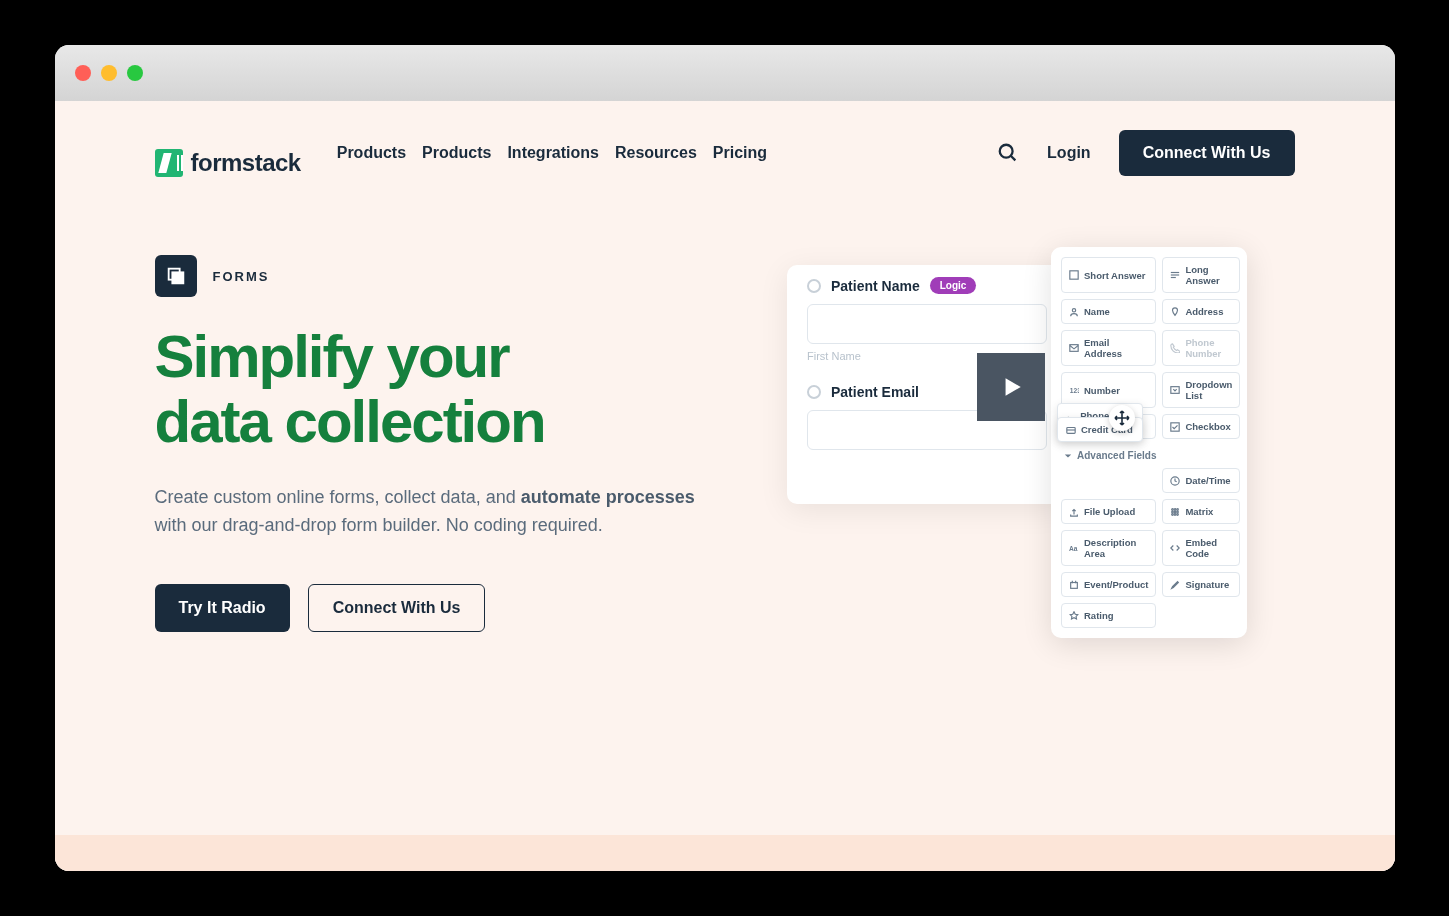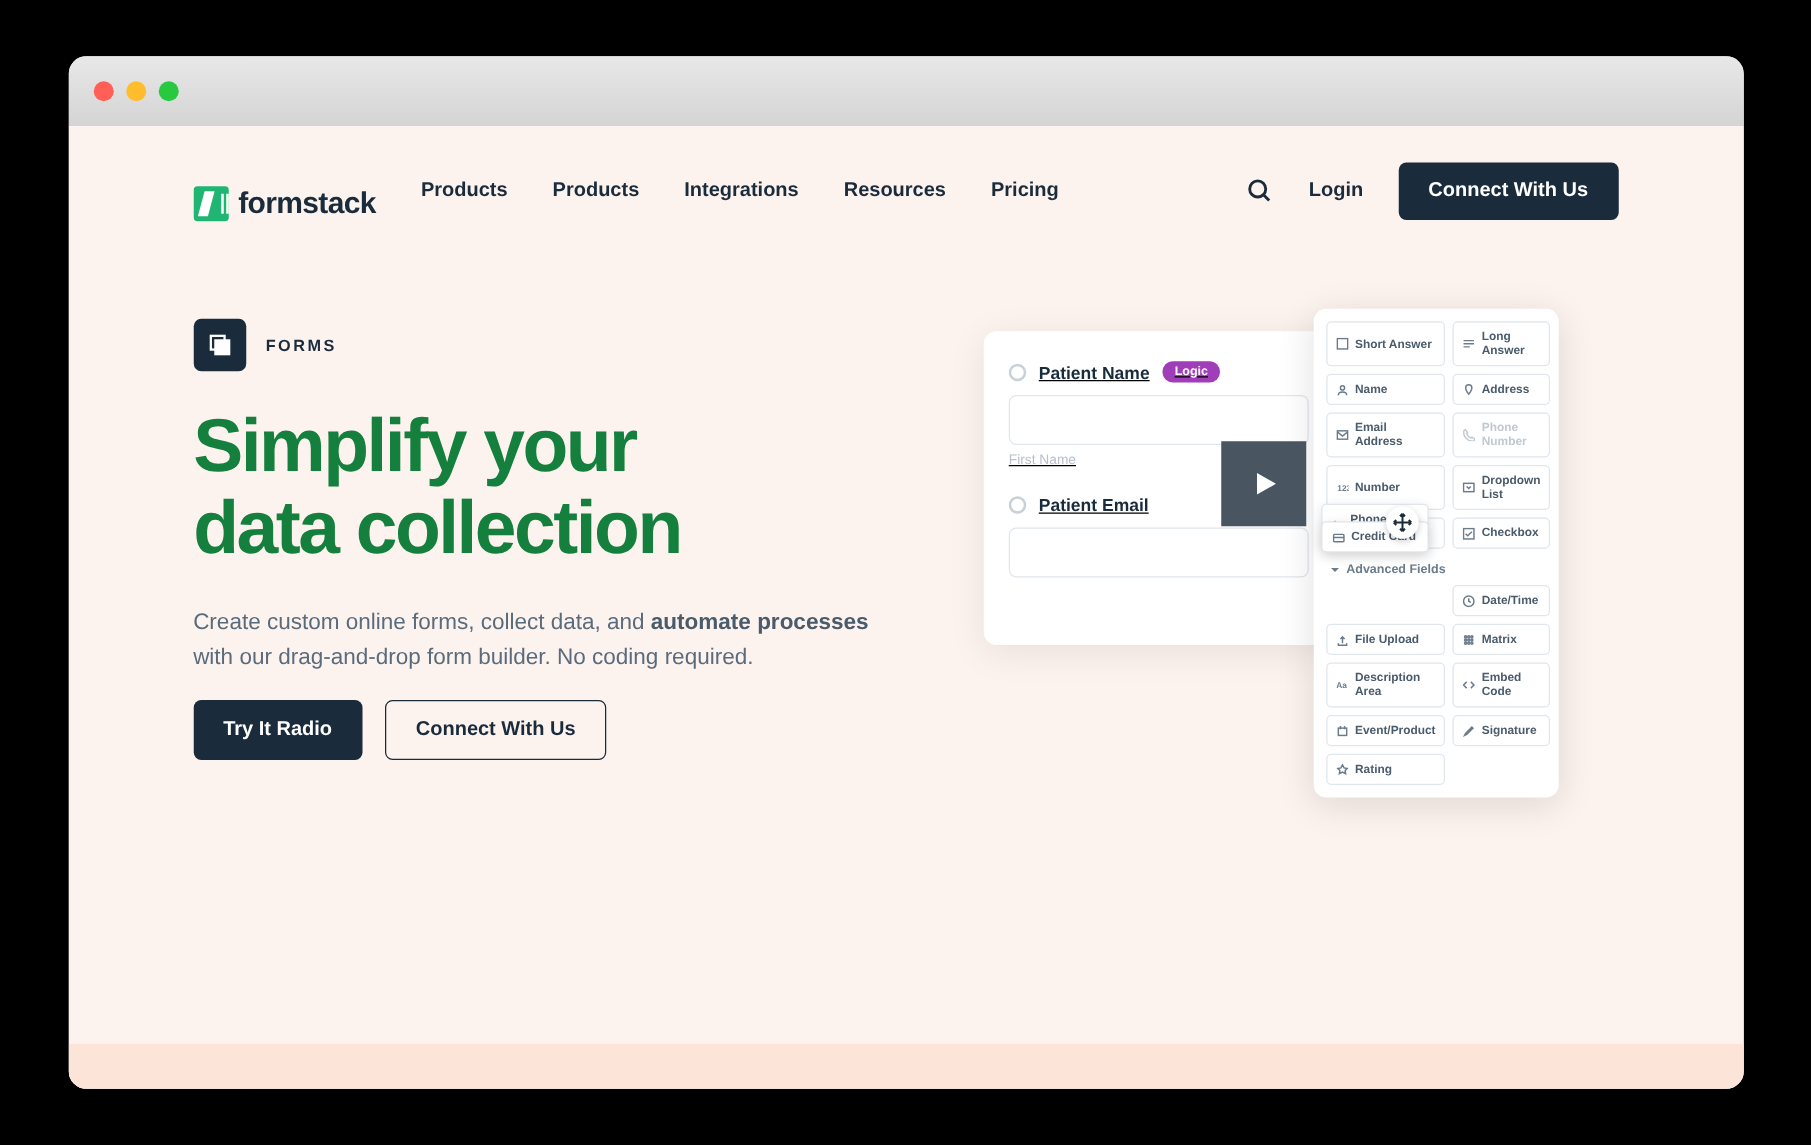--- a/index.html
+++ b/index.html
@@ -51,21 +51,21 @@
   content: ''; position: absolute; left: 6px; top: 4px;
   width: 8px; height: 20px; background: #fff;
   transform: skewX(-15deg);
 }
 .logo-mark::after {
   content: ''; position: absolute; right: 4px; top: 6px;
   width: 2px; height: 16px; background: #fff;
   box-shadow: 4px 0 0 #fff;
 }
 .logo-text { font-size: 24px; font-weight: 600; color: #1a2b3c; letter-spacing: -0.5px; }
-.nav-links { display: flex; gap: 36px; text-align: right; }
+.nav-links { display: flex; gap: 16px; text-align: right; }
 .nav-link { font-size: 16px; font-weight: 600; color: #1a2b3c; cursor: pointer; }
 .nav-spacer { flex: 1; }
 .nav-right { display: flex; align-items: center; gap: 28px; }
 .search-icon { width: 22px; height: 22px; cursor: pointer; }
 .login-link { font-size: 16px; font-weight: 600; color: #1a2b3c; cursor: pointer; }
 .btn-dark {
   background: #1a2b3c; color: #fff; border: none;
   padding: 14px 24px; border-radius: 6px;
   font-size: 16px; font-weight: 600; cursor: pointer;
 }
@@ -83,28 +83,28 @@
   align-items: center; justify-content: center;
 }
 .category-label {
   font-size: 13px; font-weight: 700; color: #1a2b3c;
   letter-spacing: 2px;
 }
 .hero-title {
   font-size: 60px; font-weight: 800; color: #15803d;
   line-height: 1.08; letter-spacing: -2px; margin-bottom: 28px;
 }
-.hero-desc { font-size: 18px; color: #5a6b7c; line-height: 1.6; margin-bottom: 20px; }
+.hero-desc { font-size: 18px; color: #5a6b7c; line-height: 1.6; margin-bottom: 44px; }
 .hero-desc strong { font-weight: 700; color: #4a5b6c; }
 .hero-ctas { display: flex; gap: 18px; }
 .hero-right { flex: 1; position: relative; display: flex; align-items: flex-start; justify-content: center; padding-top: 10px; }
 .mockup-wrap { position: relative; width: 460px; }
 .form-panel {
-  background: #fff; border-radius: 10px; padding: 24px 20px 32px;
-  box-shadow: 0 6px 30px rgba(0,0,0,0.08); width: 280px; text-decoration: underline;
+  background: #fff; border-radius: 10px; padding: 12px 20px 32px;
+  box-shadow: 0 6px 30px rgba(0,0,0,0.08); width: 280px;
 }
 .form-field { margin-bottom: 22px; }
 .field-header { display: flex; align-items: center; gap: 10px; margin-bottom: 10px; }
 .radio-dot {
   width: 14px; height: 14px; border: 2px solid #c8d0d8;
   border-radius: 50%;
 }
 .field-label { font-size: 14px; font-weight: 700; color: #1a2b3c; }
 .logic-badge {
   background: #a03db8; color: #fff; font-size: 10px;

